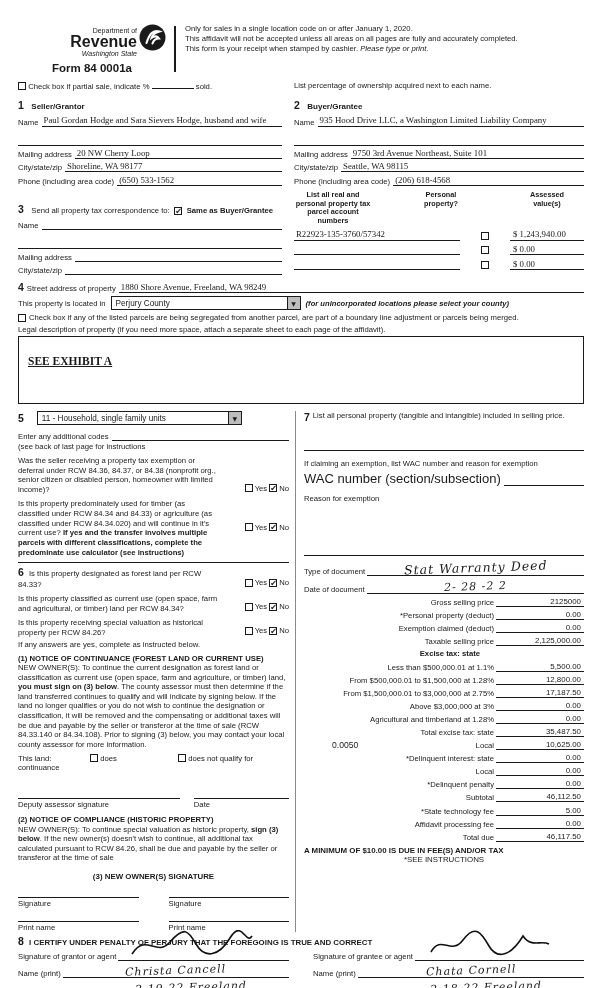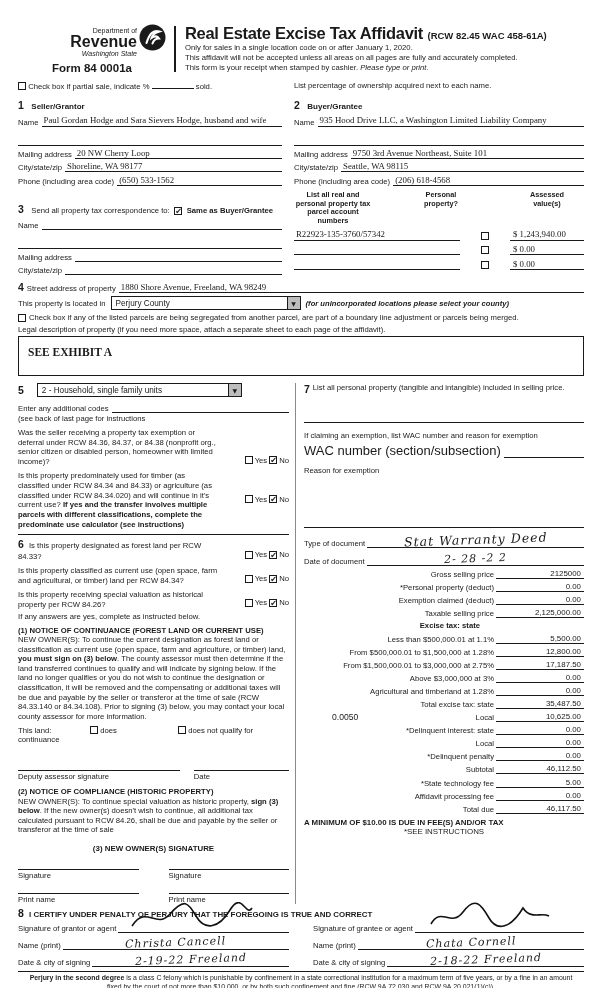--- a/index.html
+++ b/index.html
@@ -51,21 +51,21 @@
   .prow .c3 { width:74px; border-bottom:1px solid #1a1a1a; min-height:10px; padding-left:3px; text-align:left; }
 
   .s4 { margin-top:6px; }
   .s4row { display:flex; align-items:flex-end; font-size:7.7px; margin-top:3px; }
   .s4row2 { display:flex; align-items:center; font-size:7.7px; margin-top:3px; gap:5px; }
   .dropdown { border:1.4px solid #1a1a1a; height:14px; width:190px; display:inline-flex; align-items:center;
               justify-content:space-between; padding-left:4px; font-size:8.2px; background:#fff; }
   .dd-btn { width:13px; align-self:stretch; border-left:1.4px solid #1a1a1a; background:#bdbdbd; display:flex;
             align-items:center; justify-content:center; font-size:6px; font-family:"DejaVu Sans",sans-serif; }
   .cnote { font-weight:bold; font-style:italic; font-size:7.6px; }
-  .legalbox { border:1.6px solid #1a1a1a; height:40px; margin-top:2px; padding:5px 9px; }
+  .legalbox { border:1.6px solid #1a1a1a; height:68px; margin-top:2px; padding:14px 9px;text-decoration:underline; }
   .legalbox span { font-family:"Liberation Serif",serif; font-weight:bold; font-size:11.5px; }
 
   .cols2 { display:flex; margin-top:7px; }
   .col2-l { width:277px; flex:none; padding-right:6px; }
   .col2-r { flex:1; border-left:1px solid #8a8a8a; padding-left:8px; }
 
   .row5 { display:flex; align-items:center; gap:10px; }
   .dropdown2 { width:205px; }
   .qrow { display:flex; font-size:7.7px; margin-top:4.5px;gap:23px; }
   .qtext { flex:1; padding-right:4px; line-height:1.26; }
@@ -127,24 +127,20 @@
           <svg width="27" height="27" viewBox="0 0 27 27">
               <circle cx="13.5" cy="13.5" r="13" fill="#1a1a1a"></circle>
               <path d="M7.5 19 Q12 4.5 20.5 7.5 Q13.5 9.5 12.5 14 Q17.5 10.5 20 14.5 Q15 14.5 13.5 19.5" fill="none" stroke="#ffffff" stroke-width="2.1" stroke-linecap="round"></path>
             </svg>
         </span>
       </div>
       <div class="form-num">Form 84 0001a</div>
     </div>
     <div class="hdr-div"></div>
     <div class="hdr-right">
-      <div>
-        <span class="title">Real Estate Excise Tax Affidavit</span>
-        <span class="title-ref">(RCW 82.45 WAC 458-61A)</span>
-      </div>
       <div class="sub">Only for sales in a single location code on or after January 1, 2020.</div>
       <div class="sub">This affidavit will not be accepted unless all areas on all pages are fully and accurately completed.</div>
       <div class="sub">
         <span>This form is your receipt when stamped by cashier.</span>
         <span class="em">Please type or print.</span>
       </div>
     </div>
   </div>
 
   <div class="partial-row">
@@ -287,21 +283,21 @@
     <div class="legalbox">
       <span>SEE EXHIBIT A</span>
     </div>
   </div>
 
   <div class="cols2">
     <div class="col2-l">
       <div class="row5">
         <span class="sec-num">5</span>
         <span class="dropdown dropdown2">
-          <span>2 - Household, single family units</span>
+          <span>11 - Household, single family units</span>
           <span class="dd-btn">▼</span>
         </span>
       </div>
       <div class="frow" style="margin-top:6px">
         <span class="lbl">Enter any additional codes</span>
         <span class="fline"></span>
       </div>
       <div style="font-size:7.7px;margin-top:1px">(see back of last page for instructions</div>
 
       <div class="qrow">

